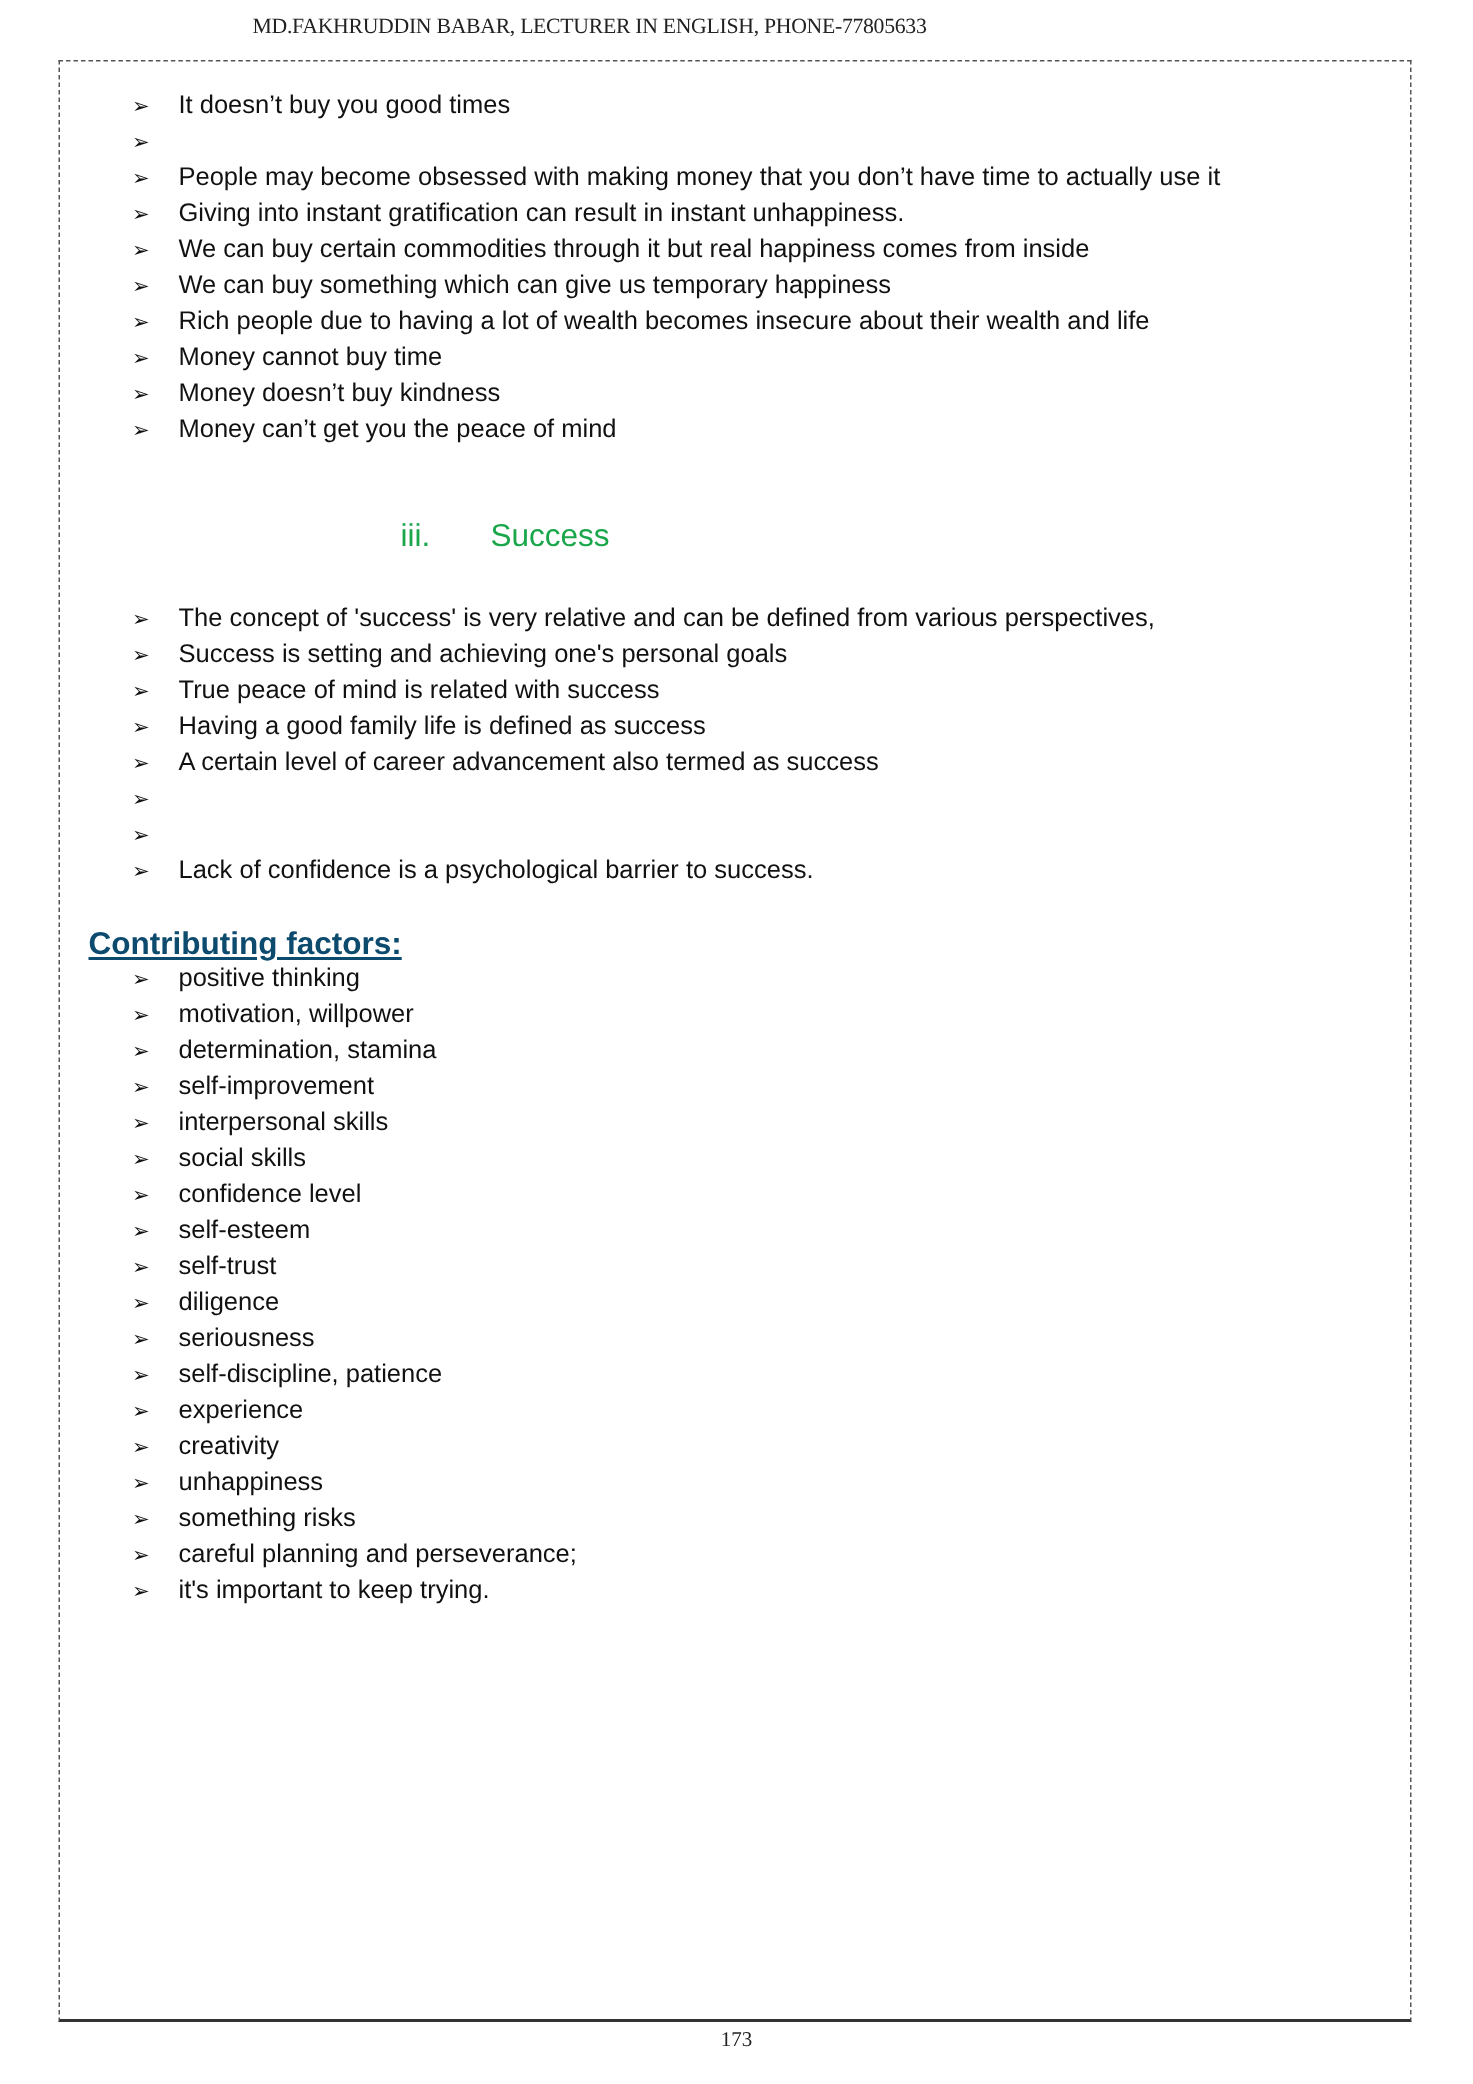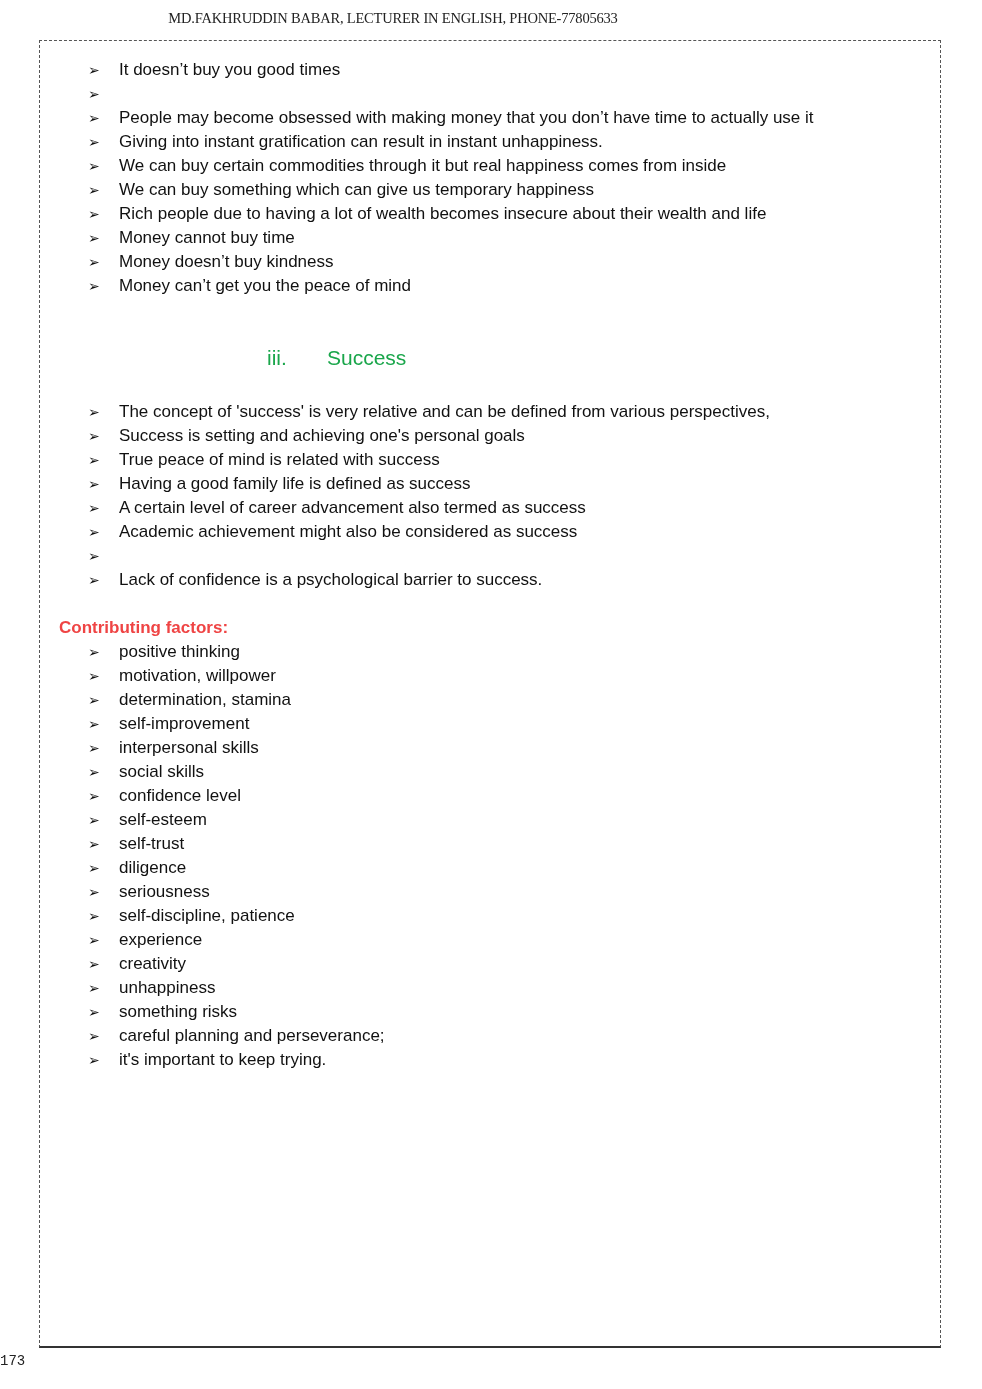--- a/index.html
+++ b/index.html
@@ -1,25 +1,25 @@
 <!DOCTYPE html>
 <html><head>
 <meta charset="utf-8">
 <style>
   html, body { margin:0; padding:0; background:#fff; }
   body { width:982px; height:1389px; position:relative; overflow:hidden; font-family:"Liberation Sans", sans-serif; color:#111; }
   .header { position:absolute; top:10px; left:0; width:786px; text-align:center; font-family:"Liberation Serif", serif; font-size:14.5px; color:#222; letter-spacing:-0.2px; }
   .frame { position:absolute; left:39px; top:40px; width:902px; height:1308px; border:1px dashed #555; border-bottom:2px solid #333; box-sizing:border-box; }
-  .pagenum { position:absolute; top:1353px; left:0; width:982px; text-align:left; font-family:Liberation Mono, monospace; font-size:14px; color:#222; }
+  .pagenum { position:absolute; top:1353px; left:0; width:982px; text-align:center; font-family:Liberation Serif, serif; font-size:14px; color:#222; }
   ul.bl { list-style:none; margin:0; padding:0; position:absolute; left:88px; }
   ul.bl li { height:24px; line-height:24px; font-size:17px; white-space:nowrap; display:flex; }
   ul.bl li .arrow { width:31px; font-size:14px; color:#111; flex:none; }
   .sec-heading { position:absolute; top:346px; left:267px; font-size:21px; font-weight:normal; color:#1aa64b; }
   .sec-heading .num { display:inline-block; width:60px; }
-  .sub-heading { position:absolute; top:618px; left:59px; font-size:17px; font-weight:bold; color:#ef4444; }
+  .sub-heading { position:absolute; top:618px; left:59px; font-size:21px; font-weight:bold; color:#0c4a6e;text-decoration:underline; }
 </style>
 </head>
 <body>
 
 <div class="header">MD.FAKHRUDDIN BABAR, LECTURER IN ENGLISH, PHONE-77805633</div>
 <div class="frame"></div>
 
 <ul class="bl" id="list1" style="top:58px;">
     <li>
       <span class="arrow">➢</span>
@@ -82,21 +82,20 @@
     <li>
       <span class="arrow">➢</span>
       <span>Having a good family life is defined as success</span>
     </li>
     <li>
       <span class="arrow">➢</span>
       <span>A certain level of career advancement also termed as success</span>
     </li>
     <li>
       <span class="arrow">➢</span>
-      <span>Academic achievement might also be considered as success</span>
     </li>
     <li>
       <span class="arrow">➢</span>
     </li>
     <li>
       <span class="arrow">➢</span>
       <span>Lack of confidence is a psychological barrier to success.</span>
     </li>
   </ul>
 

